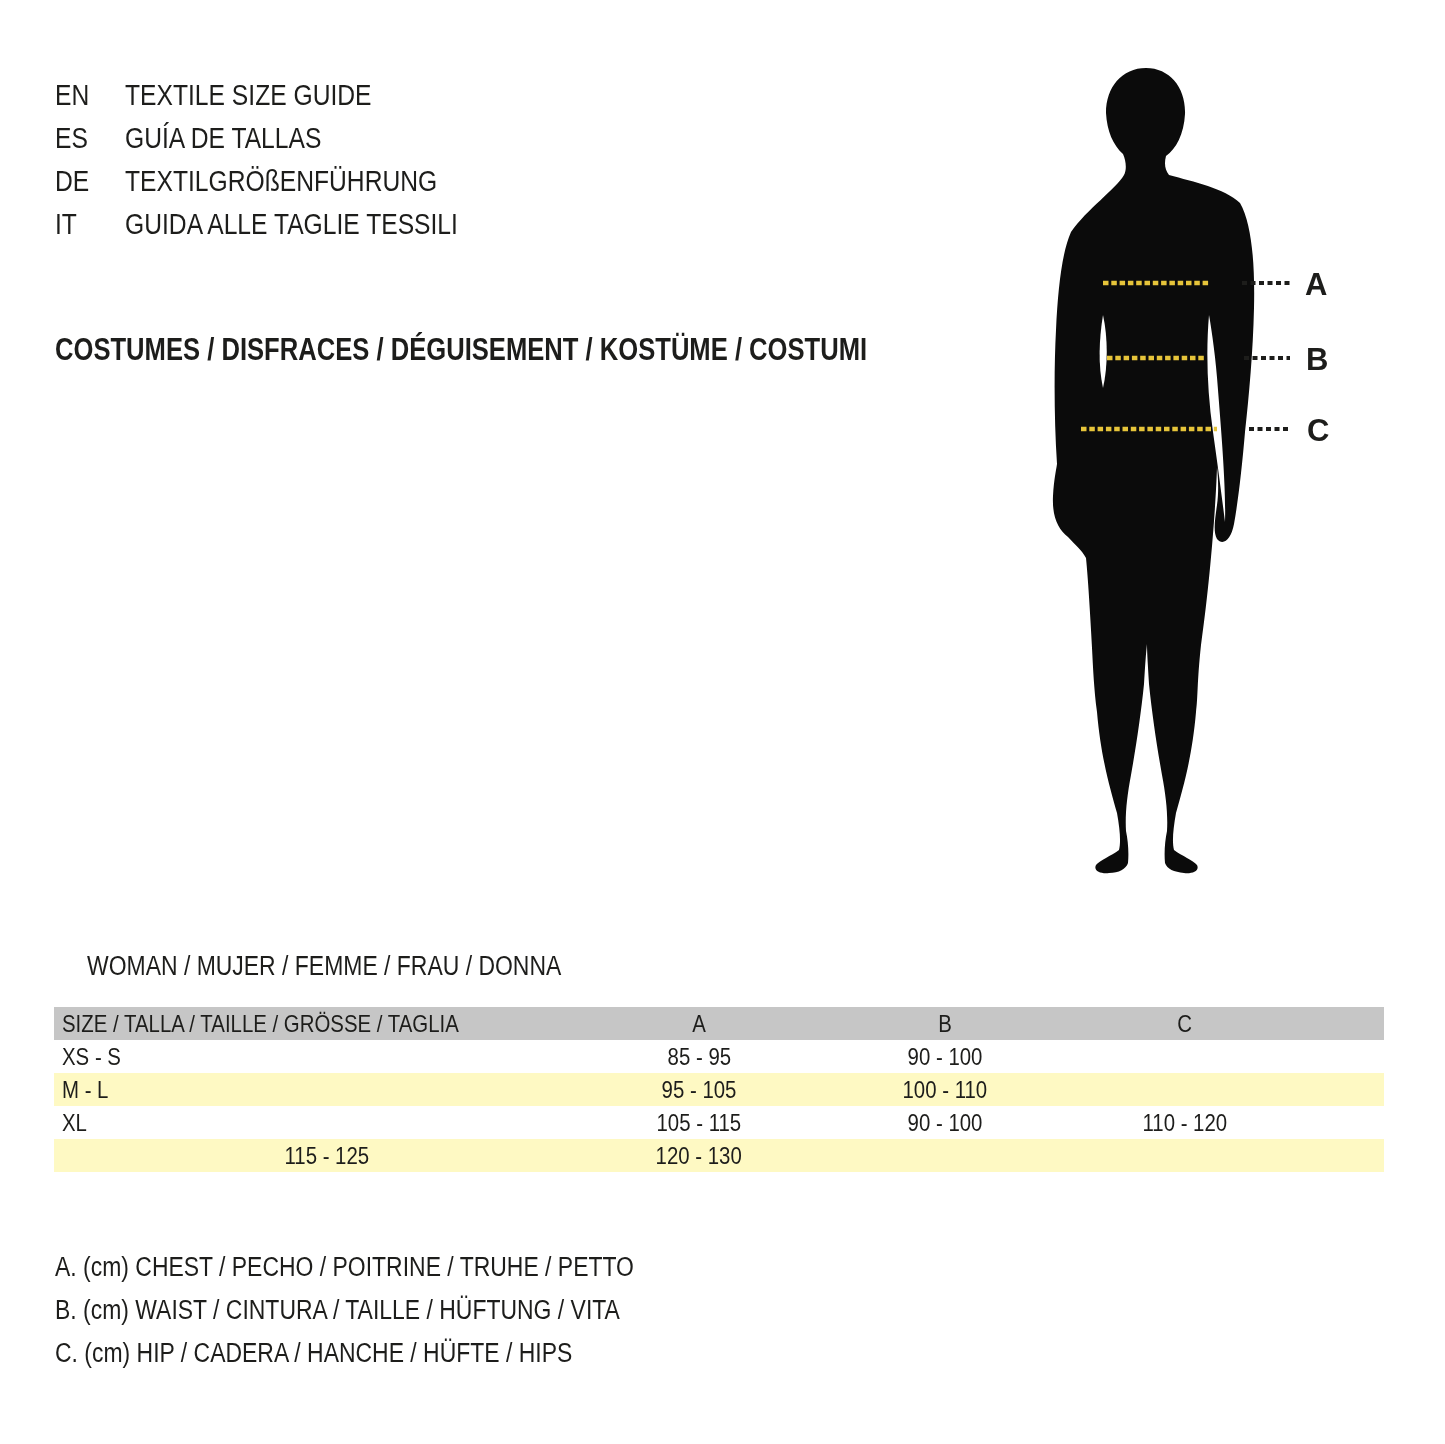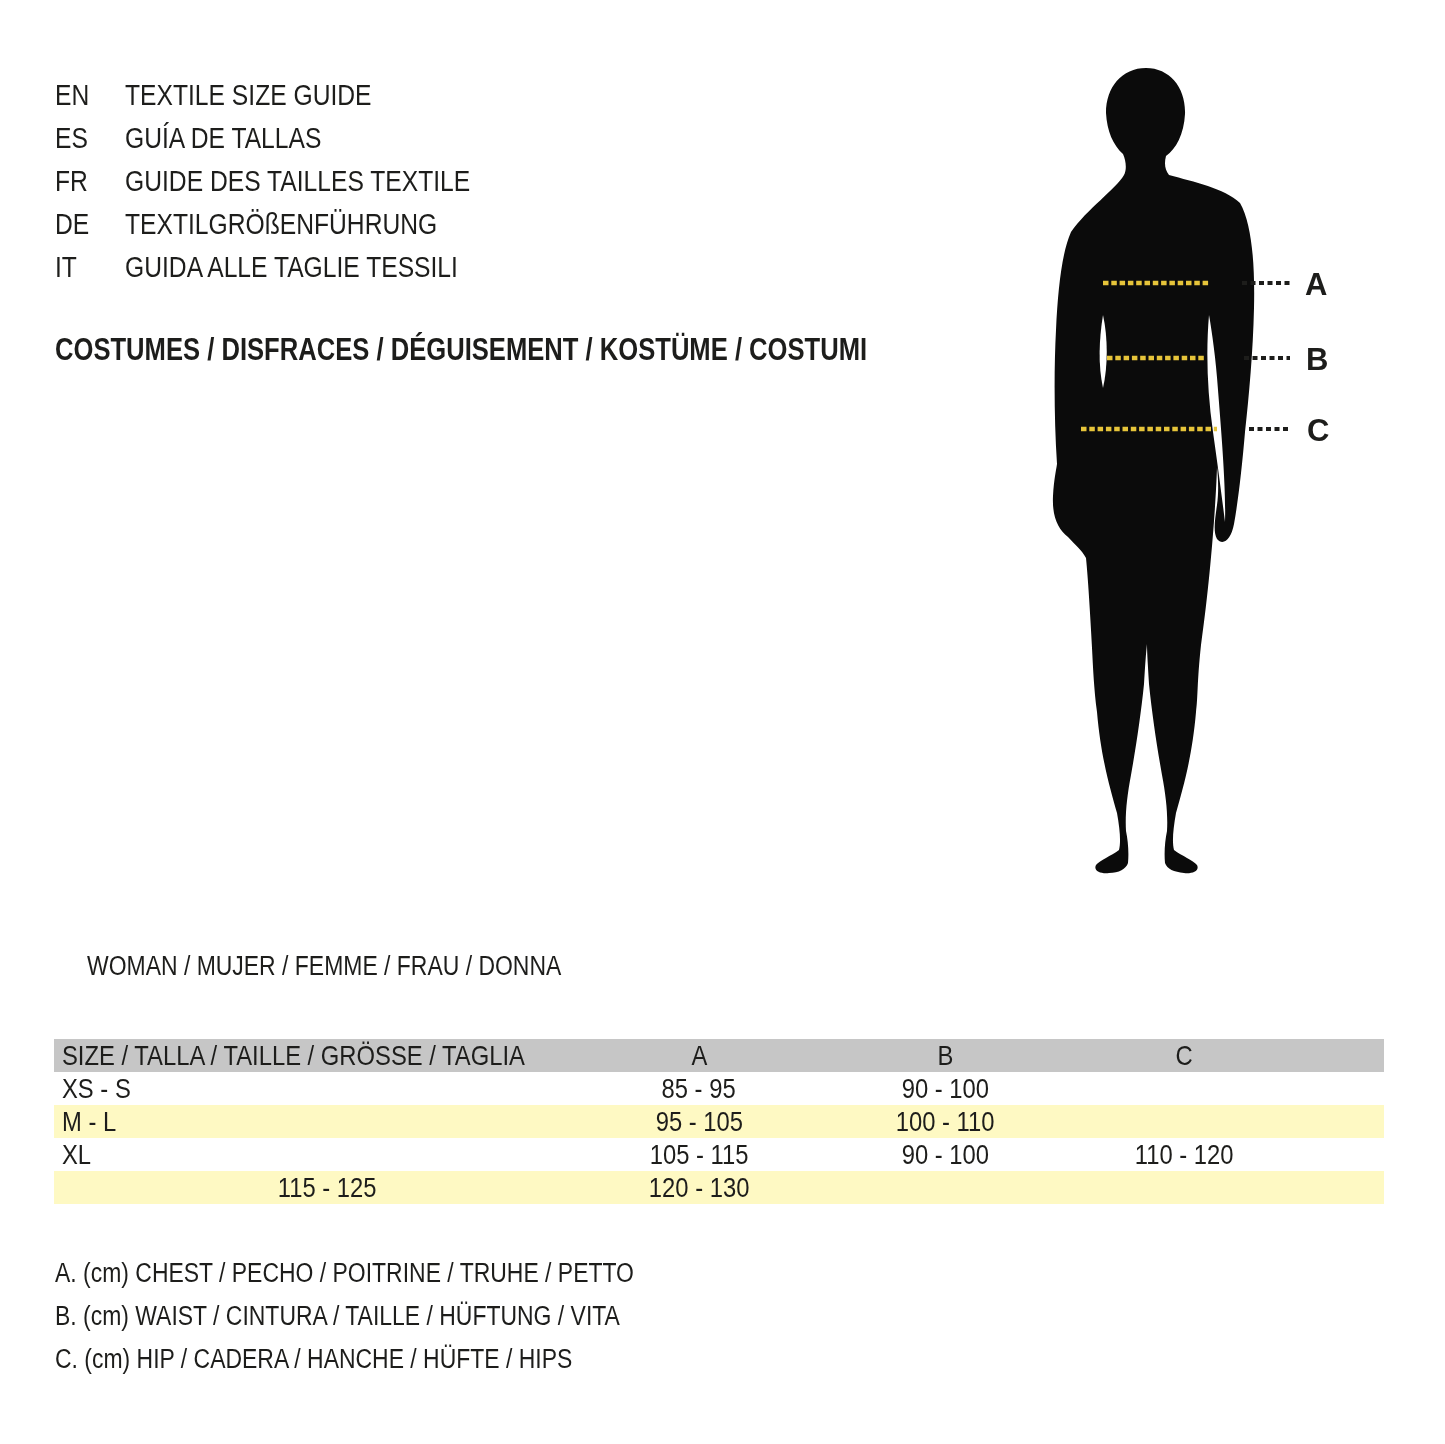--- a/index.html
+++ b/index.html
@@ -14,50 +14,46 @@
   .lang-row { display:flex; height:43px; align-items:center; font-size:29px; font-weight:500; }
   .lang-code { width:70px; flex:0 0 70px; }
 
   .category-title { position:absolute; left:55px; top:331px; font-size:32px; font-weight:700; white-space:nowrap; transform:scaleX(0.8); transform-origin:0 0; letter-spacing:0px; }
 
   .figure-wrap { position:absolute; left:1020px; top:60px; width:340px; height:840px; }
   .figure-wrap svg { display:block; width:340px; height:840px; }
 
   .section-title { position:absolute; left:55px; top:951px; font-size:27px; font-weight:500; white-space:nowrap;margin-left:32px; }
 
-  .size-table { position:absolute; left:54px; top:1007px; width:1330px; font-size:28px;margin-top:32px; }
+  .size-table { position:absolute; left:54px; top:1007px; width:1330px; font-size:24px; }
   .t-row { display:grid; grid-template-columns:41% 15% 22% 14% 1fr; height:33px; align-items:center; }
   .t-row.head { background:#c6c6c6; }
   .t-row.stripe { background:#fef9c3; }
   .t-cell { overflow:visible; white-space:nowrap; }
   .t-cell.lbl { padding-left:8px; }
   .t-cell.num { display:flex; justify-content:center; }
 
   .legend { position:absolute; left:55px; top:1246px; }
-  .legend-line { height:43px; display:flex; align-items:flex-end; font-size:27px; white-space:nowrap; }
+  .legend-line { height:43px; display:flex; align-items:center; font-size:27px; white-space:nowrap; }
 
   .abc-label { font-weight:700; font-size:31px; fill:#1d1d1b; font-family:"Liberation Sans", sans-serif; }
 </style>
 </head>
 <body>
 
 <div class="page">
 
   <div class="lang-list">
     <div class="lang-row">
       <span class="lang-code"><span class="cond">EN</span></span>
       <span class="cond">TEXTILE SIZE GUIDE</span>
     </div>
     <div class="lang-row">
       <span class="lang-code"><span class="cond">ES</span></span>
       <span class="cond">GUÍA DE TALLAS</span>
-    </div>
-    <div class="lang-row">
-      <span class="lang-code"><span class="cond">FR</span></span>
-      <span class="cond">GUIDE DES TAILLES TEXTILE</span>
     </div>
     <div class="lang-row">
       <span class="lang-code"><span class="cond">DE</span></span>
       <span class="cond">TEXTILGRÖßENFÜHRUNG</span>
     </div>
     <div class="lang-row">
       <span class="lang-code"><span class="cond">IT</span></span>
       <span class="cond">GUIDA ALLE TAGLIE TESSILI</span>
     </div>
   </div>

